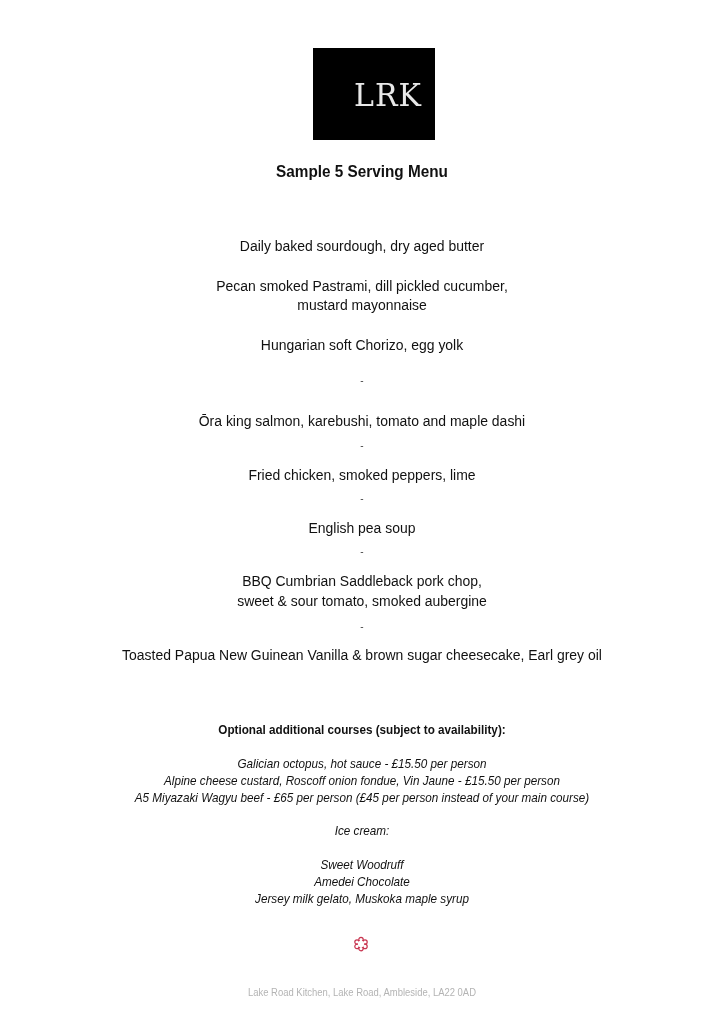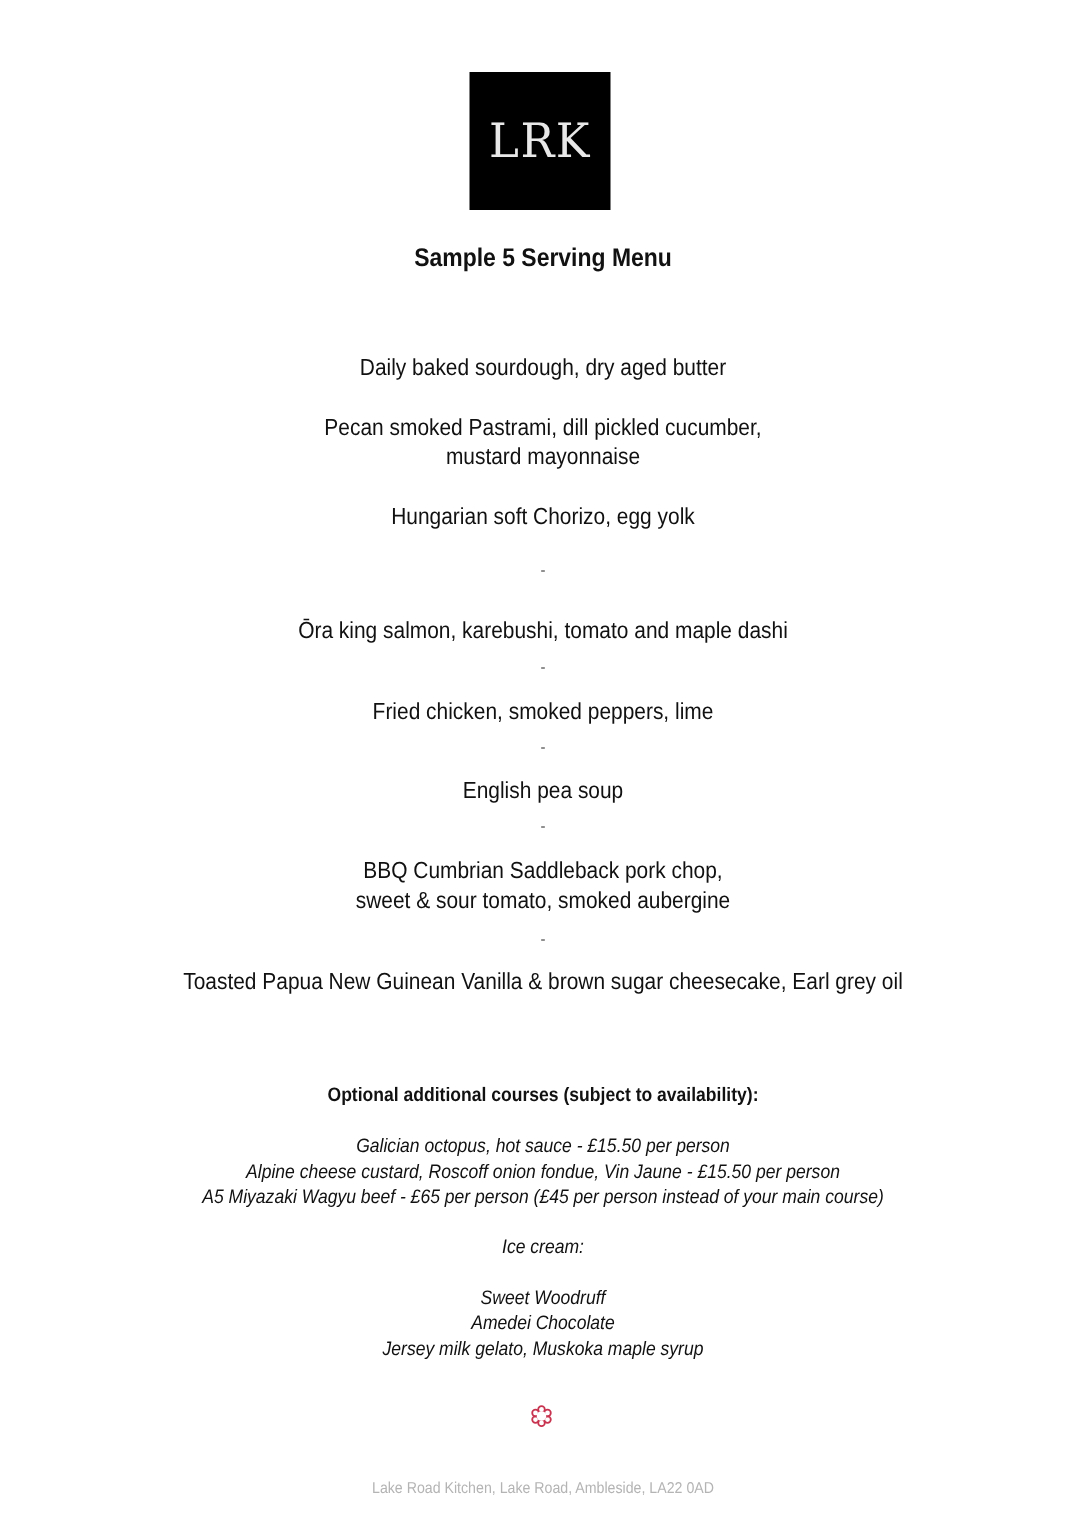--- a/index.html
+++ b/index.html
@@ -18,20 +18,21 @@
     .logo {
       position: absolute;
       left: 313px;
       top: 48px;
       width: 94px;
       height: 92px;
       background: #000000;
       display: flex;
       align-items: center;
       justify-content: center;
+      padding-left: 28px;
     }
     .logo-text {
       font-family: "DejaVu Serif", serif;
       color: #e8e8e8;
       font-size: 30px;
       letter-spacing: 1px;
       font-weight: normal;
       transform: scaleY(1.05);
     }
     .title {

